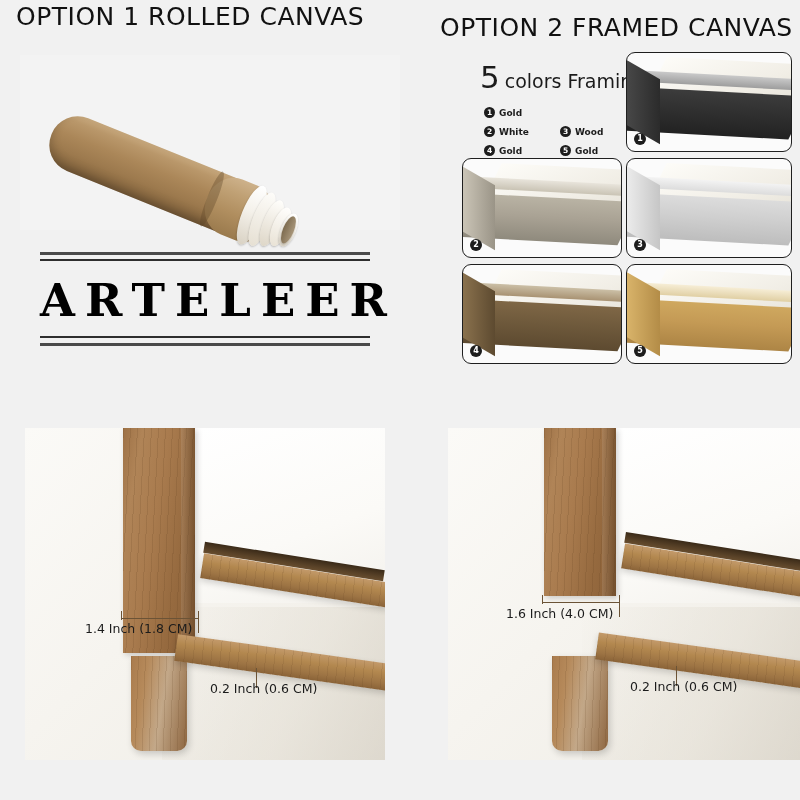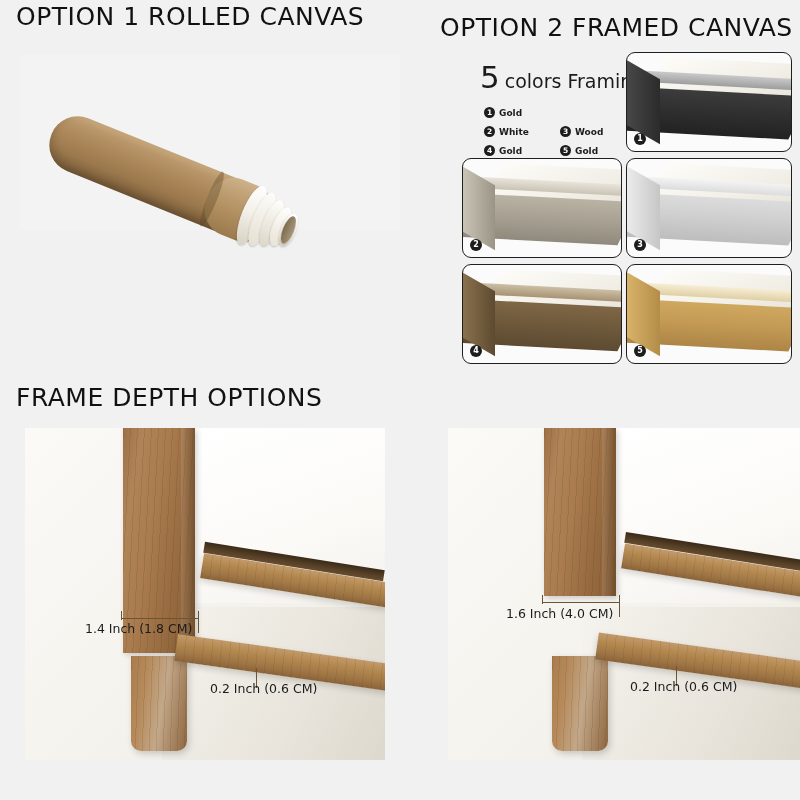--- a/index.html
+++ b/index.html
@@ -263,20 +263,27 @@
       <div class="tube-cap"></div>
       <div class="roll r1"></div>
       <div class="roll r2"></div>
       <div class="roll r3"></div>
       <div class="roll r4"></div>
       <div class="roll core"></div>
       <div class="roll core2"></div>
     </div>
   </div>
 
+  <div class="logo-block">
+    <div class="rule thick r-a"></div>
+    <div class="rule thin  r-b"></div>
+    <div class="logo-text">ARTELEER</div>
+    <div class="rule thin  r-c"></div>
+    <div class="rule thick r-d"></div>
+  </div>
 
   <div class="hdg" id="hdg-opt2">OPTION 2 FRAMED CANVAS</div>
 
   <div class="framing-panel">
 
     <div class="five-line">
       <span class="five-num">5</span>
       <span class="five-txt">colors Framing</span>
     </div>
 
@@ -353,21 +360,20 @@
       <div class="fc">
         <div class="canvasface"></div>
         <div class="lip"></div>
         <div class="side"></div>
         <div class="left"></div>
       </div>
       <span class="num">5</span>
     </div>
   </div>
 
-  <div class="hdg" id="hdg-depth">FRAME DEPTH OPTIONS</div>
 
   <div class="depth-photo" id="depth-left">
     <div class="wall-shade"></div>
 
     <div class="canvas-area" style="left:170px; top:0; width:190px; height:175px;"></div>
     <div class="reveal" style="left:178px; top:128px; width:182px; transform:rotate(9deg);"></div>
     <div class="rail" style="left:176px; top:140px; width:190px; transform:rotate(9deg);">
       <div class="rail-grain"></div>
     </div>
 

